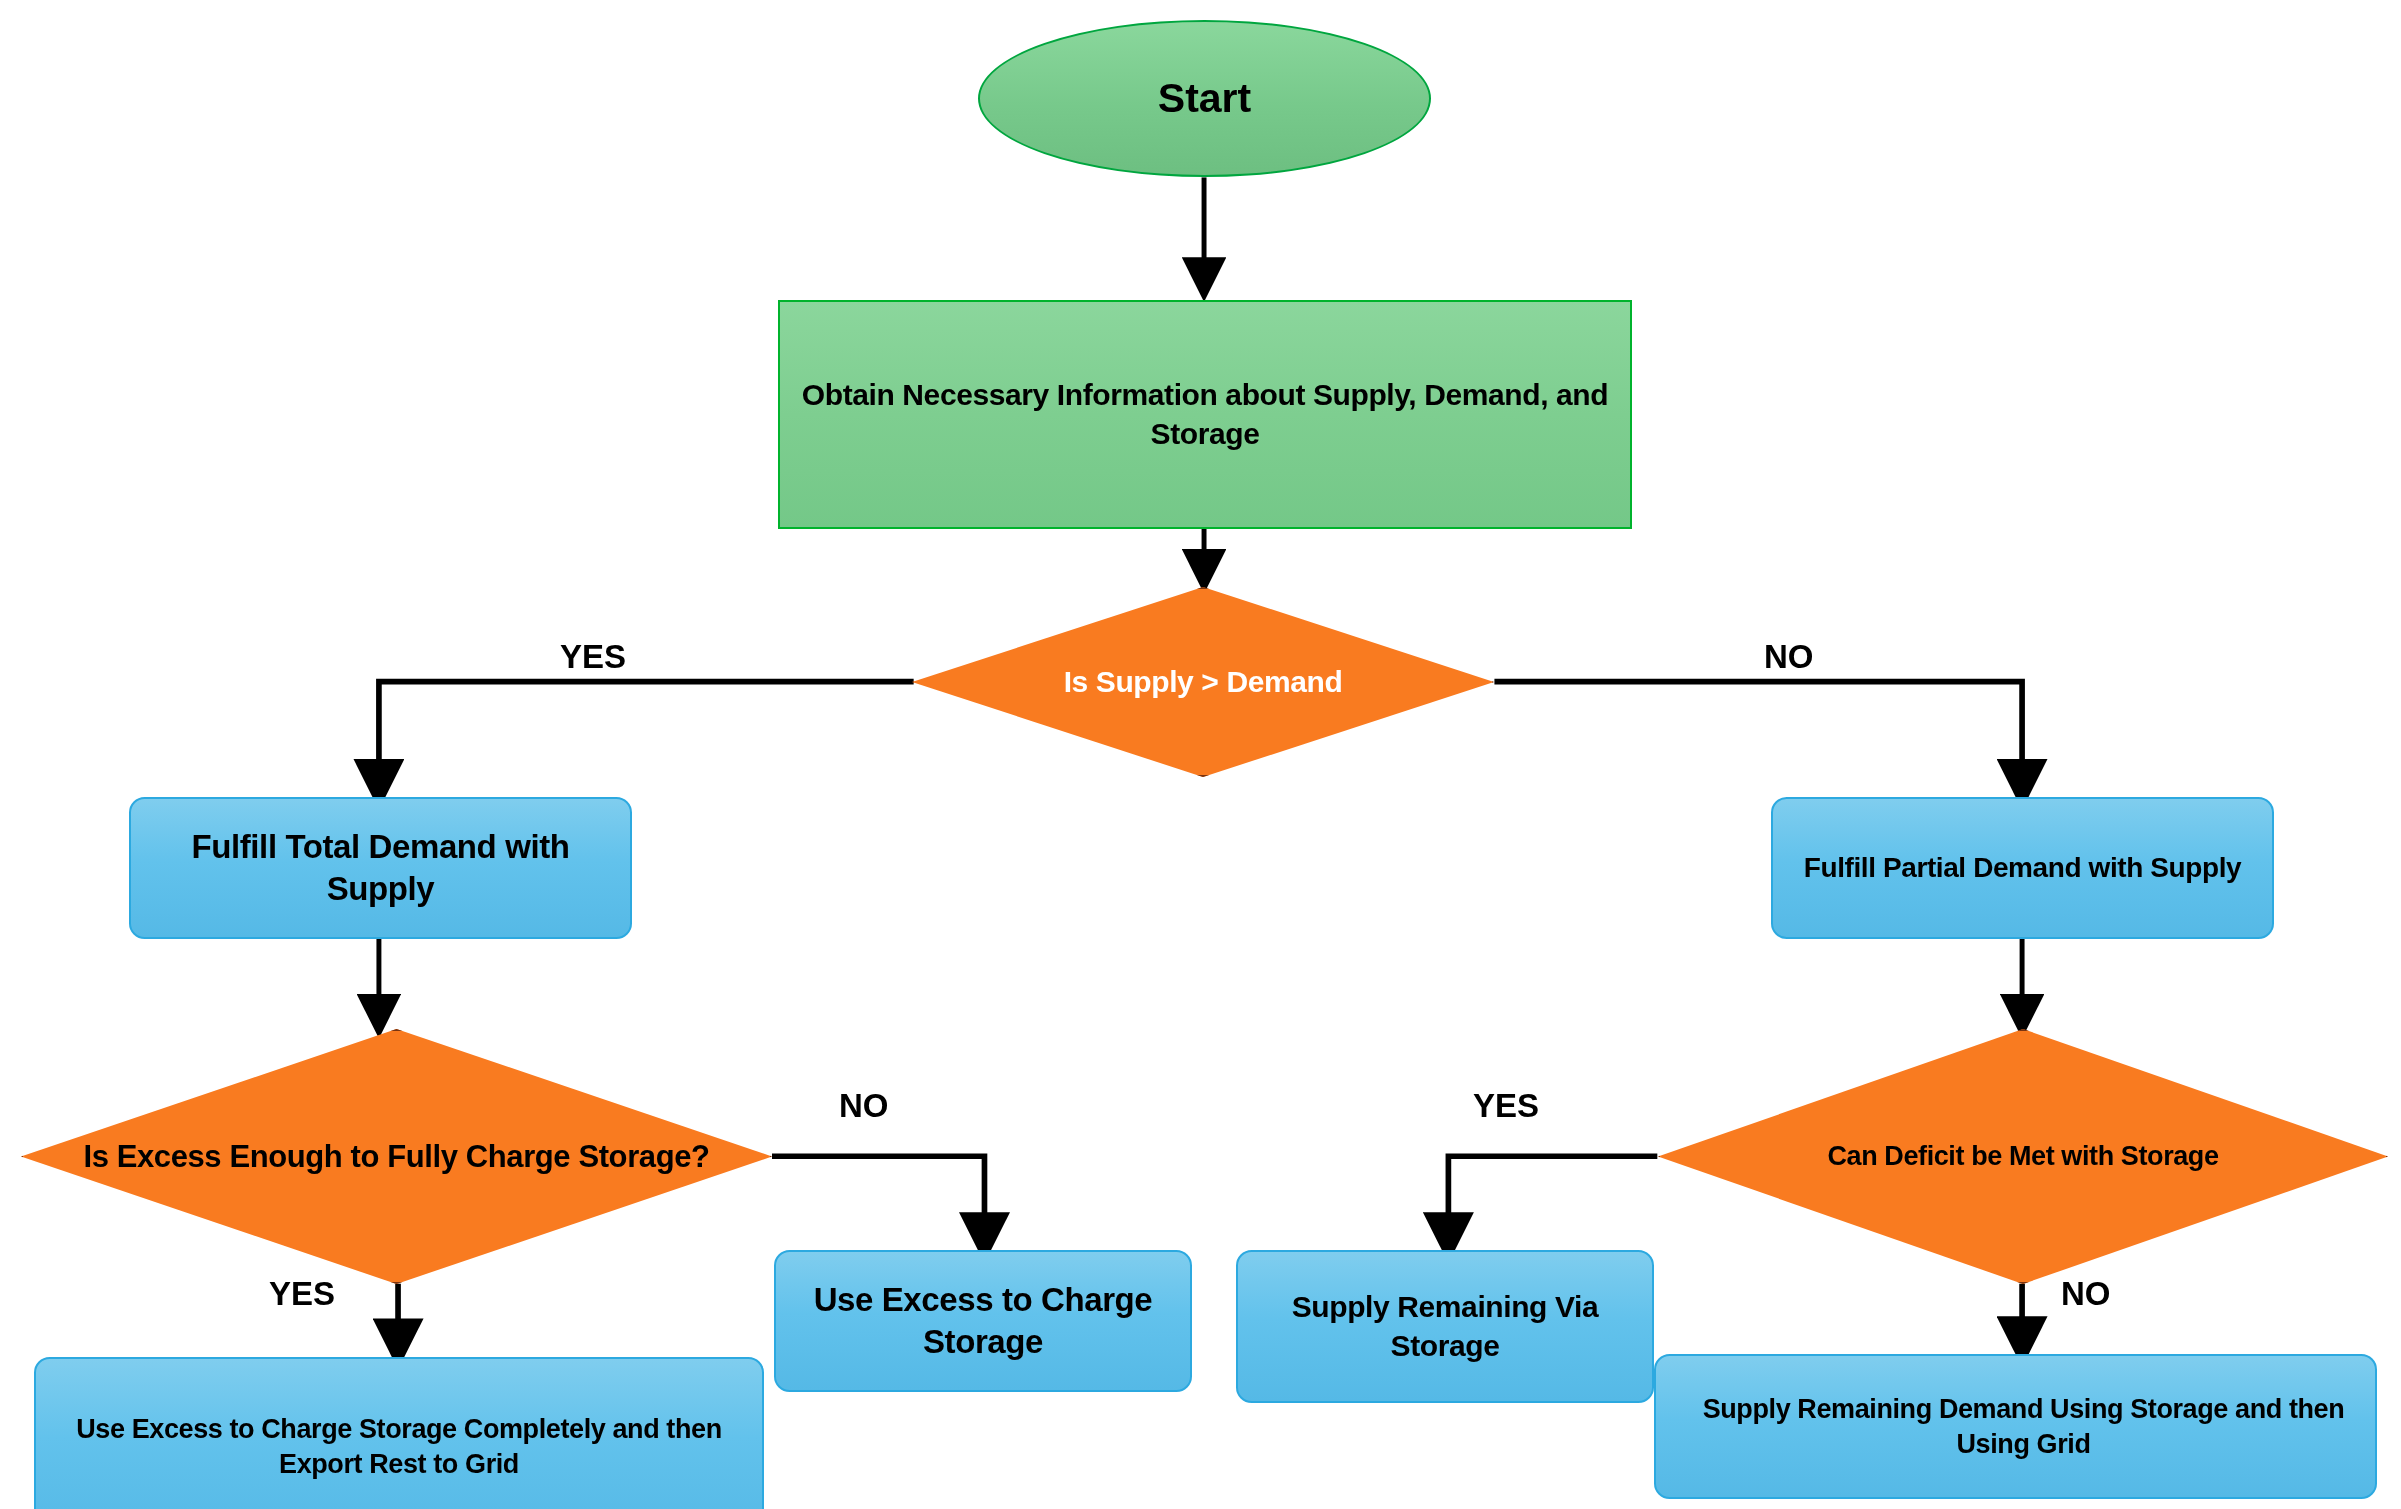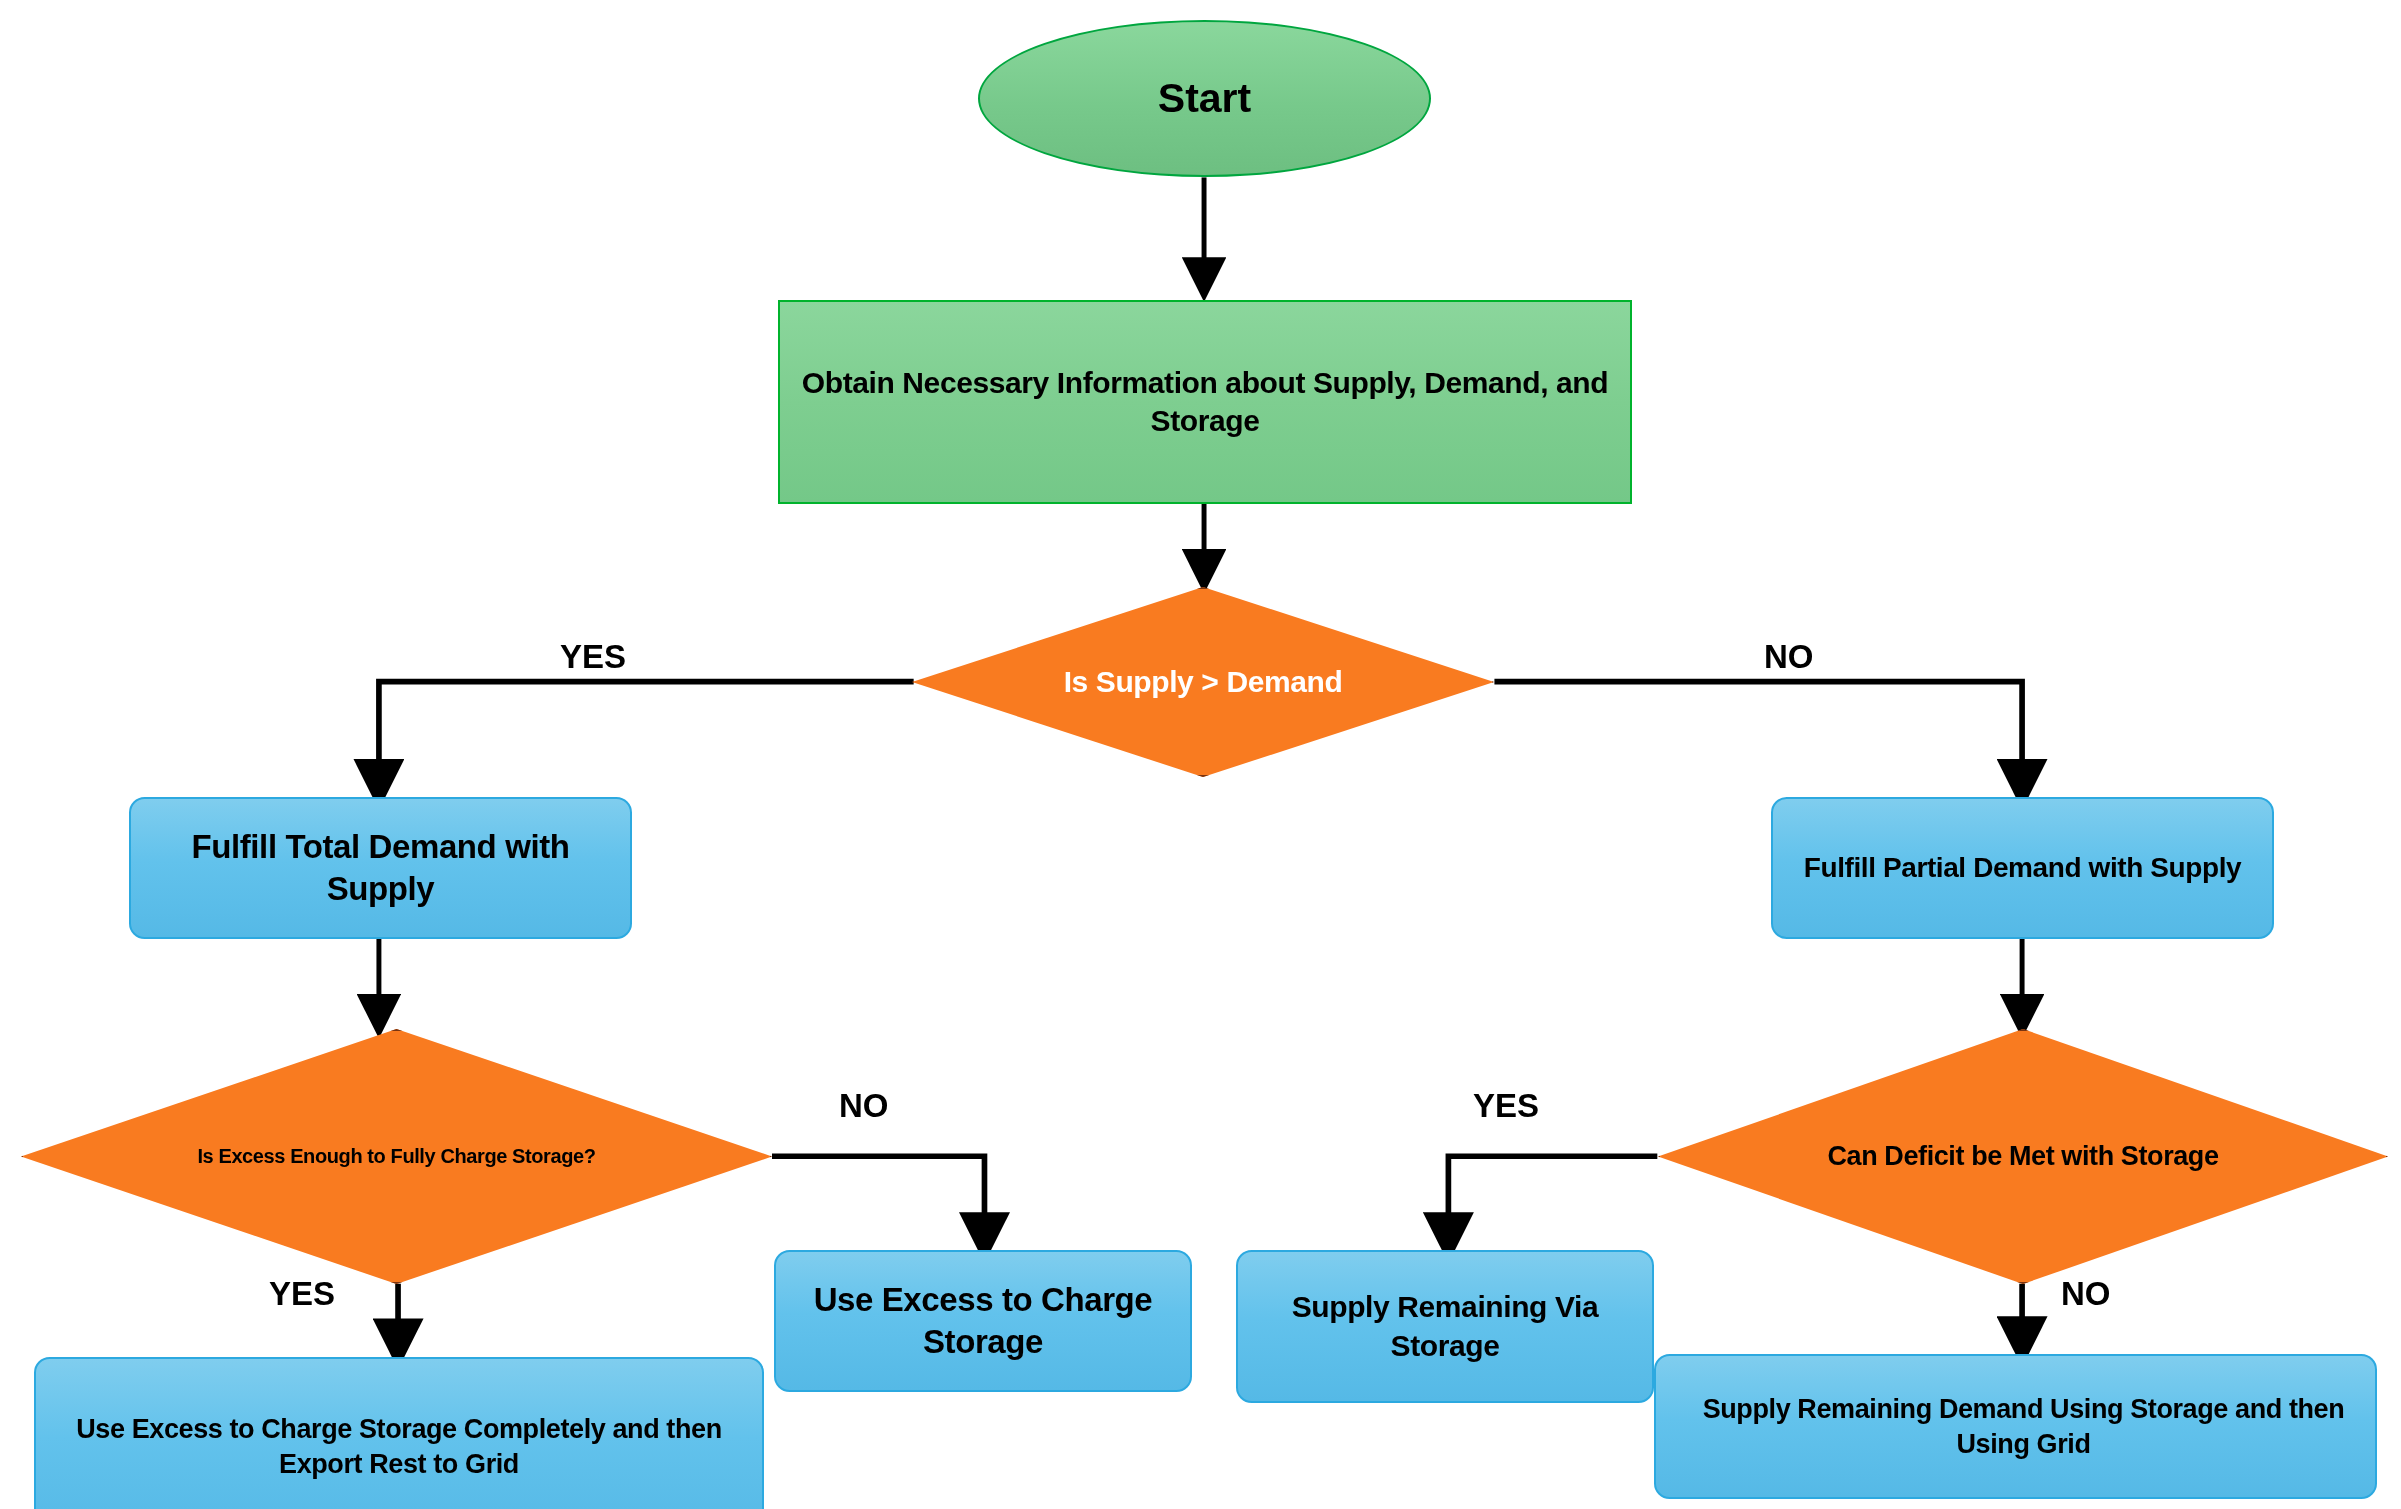--- a/index.html
+++ b/index.html
@@ -123,38 +123,38 @@
 
     <path d="M 2340 1632 L 2045 1632 L 2045 1765" stroke="#000000" stroke-width="8" fill="none" marker-end="url(#arrow)"></path>
 
     <path d="M 2855 1812 L 2855 1912" stroke="#000000" stroke-width="8" fill="none" marker-end="url(#arrow)"></path>
   </svg>
 
   <div class="node terminator" style="left:978px; top:20px; width:453px; height:157px;align-items:center;">
     <span class="txt">Start</span>
   </div>
 
-  <div class="node process-green" style="left:778px; top:300px; width:854px; height:204px;">
+  <div class="node process-green" style="left:778px; top:300px; width:854px; height:229px;">
     <span class="txt">Obtain Necessary Information about Supply, Demand, and Storage</span>
   </div>
 
   <div class="node decision white-text" style="left:912px; top:587px; width:582px; height:190px; font-size:30px;">
     <span class="dshape"></span>
     <span class="txt">Is Supply &gt; Demand</span>
   </div>
 
   <div class="node process-blue" style="left:129px; top:797px; width:503px; height:142px; font-size:33px;">
     <span class="txt">Fulfill Total Demand with Supply</span>
   </div>
 
   <div class="node process-blue" style="left:1771px; top:797px; width:503px; height:142px; font-size:28px;">
     <span class="txt">Fulfill Partial Demand with Supply</span>
   </div>
 
-  <div class="node decision" style="left:21px; top:1029px; width:751px; height:255px; font-size:20px;">
+  <div class="node decision" style="left:21px; top:1029px; width:751px; height:255px; font-size:31px;">
     <span class="dshape"></span>
     <span class="txt">Is Excess Enough to Fully Charge Storage?</span>
   </div>
 
   <div class="node decision" style="left:1658px; top:1029px; width:730px; height:255px; font-size:27px;">
     <span class="dshape"></span>
     <span class="txt">Can Deficit be Met with Storage</span>
   </div>
 
   <div class="node process-blue" style="left:774px; top:1250px; width:418px; height:142px; font-size:33px;">

